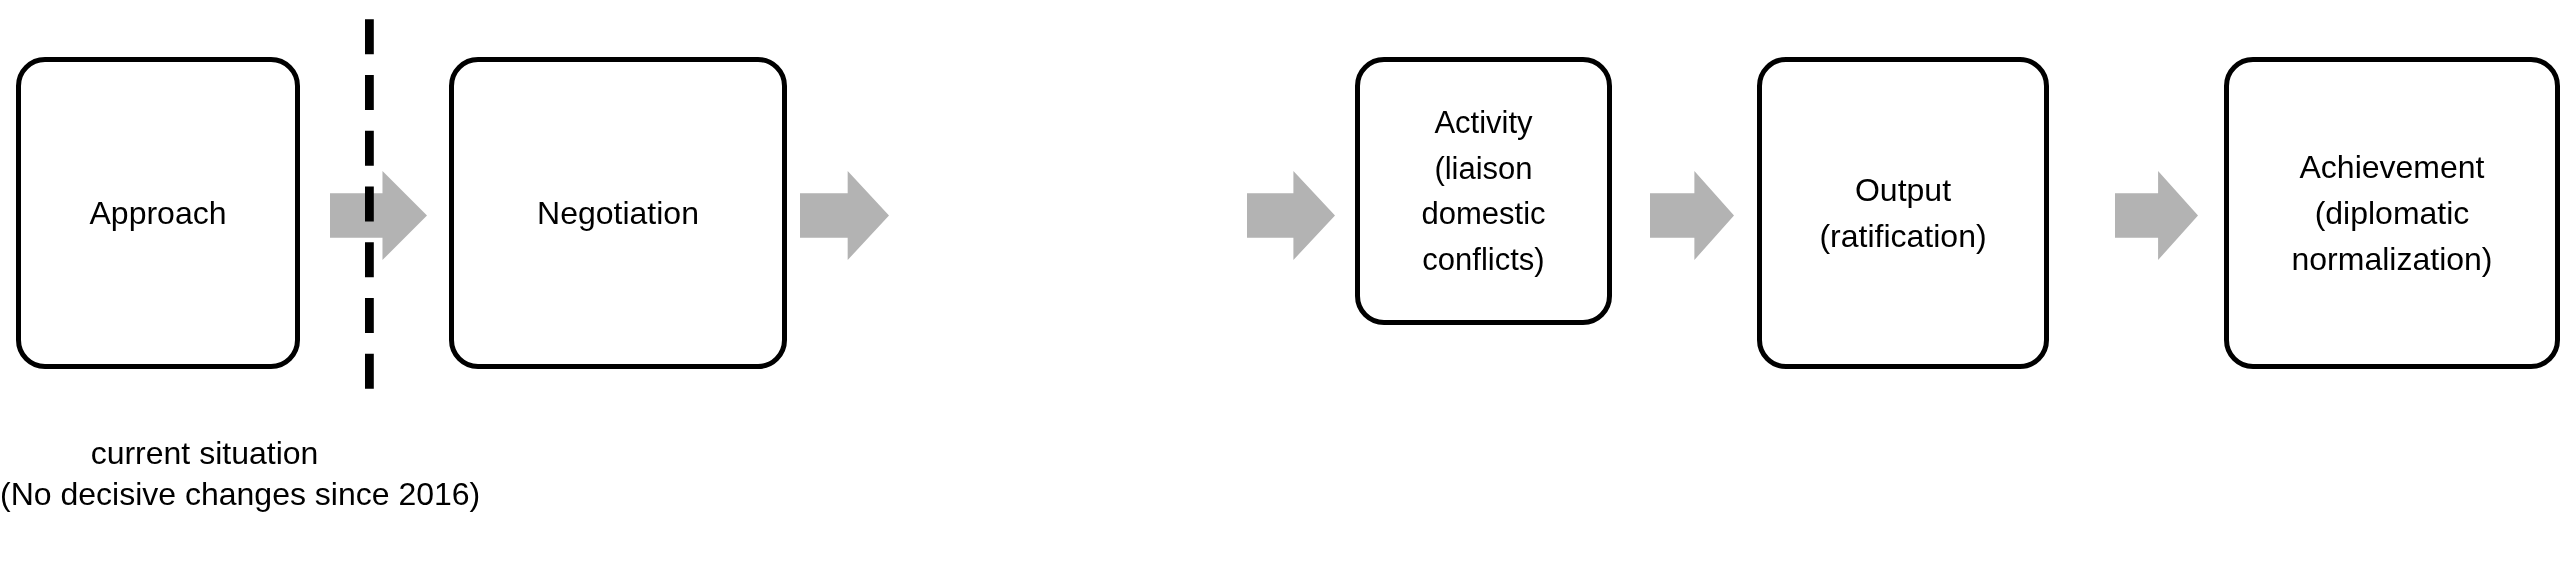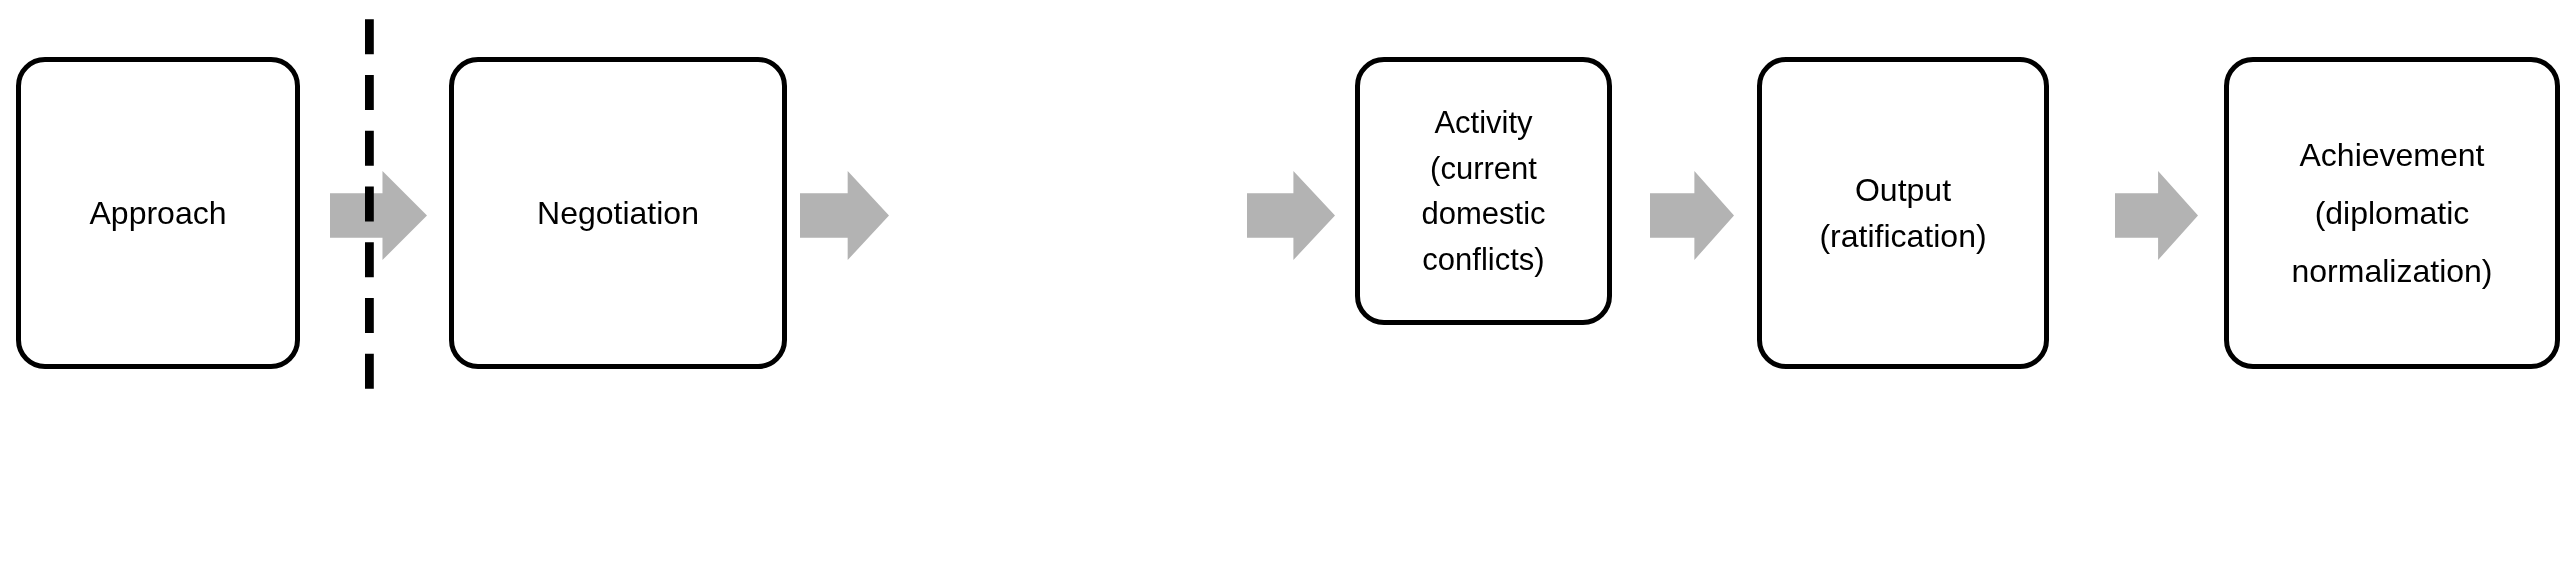--- a/index.html
+++ b/index.html
@@ -96,21 +96,21 @@
 
 
   <div class="arrow" style="left:1247px; top:171px; width:88px; height:89px;">
     <svg viewBox="0 0 110 112" preserveAspectRatio="none" aria-hidden="true">
       <polygon points="0,28 58,28 58,0 110,56 58,112 58,84 0,84" fill="#b3b3b3"></polygon>
     </svg>
   </div>
 
   <div class="node" style="left:1355px; top:57px; width:257px; height:268px; font-size:31px;">
     <span class="line">Activity</span>
-    <span class="line">(current</span>
+    <span class="line">(liaison</span>
     <span class="line">domestic</span>
     <span class="line">conflicts)</span>
   </div>
 
   <div class="arrow" style="left:1650px; top:171px; width:84px; height:89px;">
     <svg viewBox="0 0 106 112" preserveAspectRatio="none" aria-hidden="true">
       <polygon points="0,28 56,28 56,0 106,56 56,112 56,84 0,84" fill="#b3b3b3"></polygon>
     </svg>
   </div>
 
@@ -118,21 +118,25 @@
     <span class="line">Output</span>
     <span class="line">(ratification)</span>
   </div>
 
   <div class="arrow" style="left:2115px; top:171px; width:83px; height:89px;">
     <svg viewBox="0 0 104 112" preserveAspectRatio="none" aria-hidden="true">
       <polygon points="0,28 54,28 54,0 104,56 54,112 54,84 0,84" fill="#b3b3b3"></polygon>
     </svg>
   </div>
 
-  <div class="node" style="left:2224px; top:57px; width:336px; height:312px;gap:12px;">
+  <div class="node" style="left:2224px; top:57px; width:336px; height:312px;">
     <span class="line">Achievement</span>
     <span class="line">(diplomatic</span>
     <span class="line">normalization)</span>
   </div>
 
+  <div class="caption" style="left:0px; top:433px; width:409px;">
+    <span class="cline">current situation</span>
+    <span class="cline">(No decisive changes since 2016)</span>
+  </div>
 
 </div>
 
 
 </body></html>

